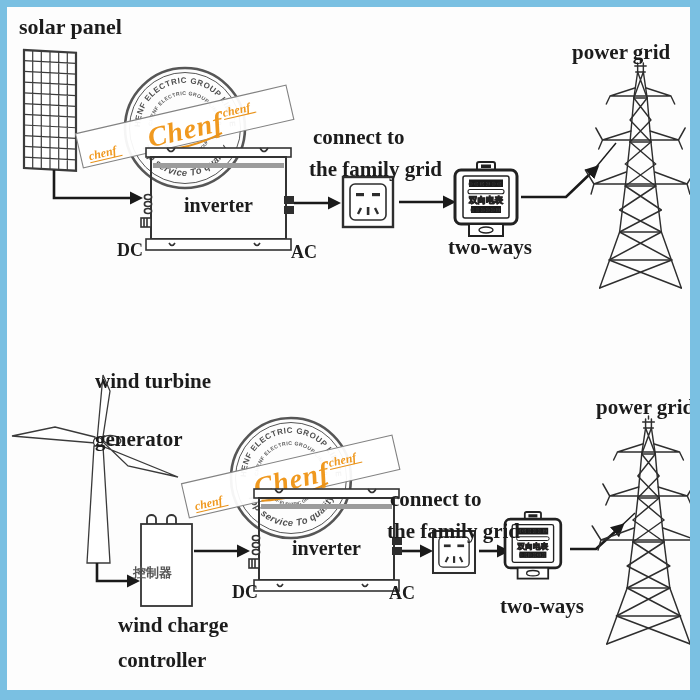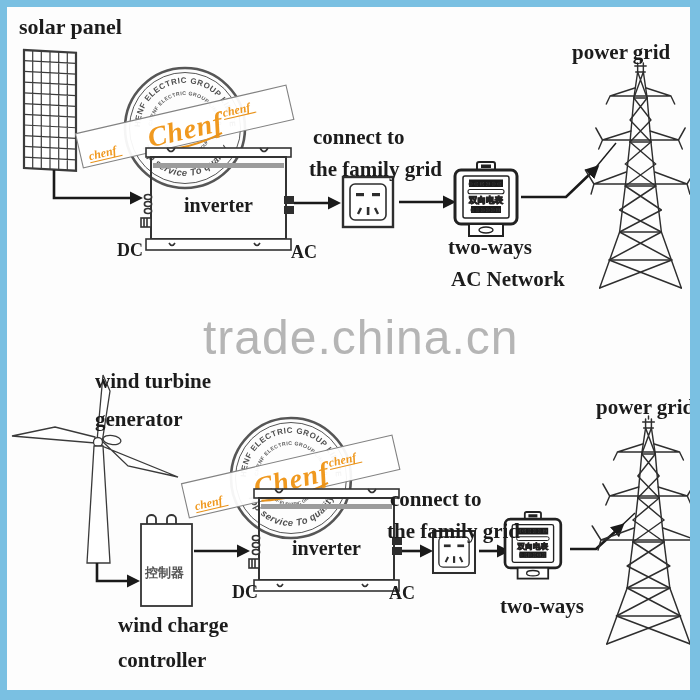--- a/index.html
+++ b/index.html
@@ -163,35 +163,33 @@
     <path d="M479,551 H500" stroke="#1a1a1a" stroke-width="2.6" fill="none" marker-end="url(#arr)"></path>
     <path d="M570,549 H596 L617,530" stroke="#1a1a1a" stroke-width="2.6" fill="none" marker-end="url(#arr)"></path>
     <path d="M617,530 L635,513" stroke="#1a1a1a" stroke-width="1.4" fill="none"></path>
     <use href="#g-socket" transform="translate(433,531) scale(0.84)"></use>
     <use href="#g-meter" transform="translate(505,512) scale(0.9)"></use>
     <use href="#g-tower" transform="translate(600,416) scale(0.97,1)"></use>
     <use href="#g-stamp" transform="translate(221,408)"></use>
     <use href="#g-inverter" transform="translate(259,498)"></use>
   </svg>
 
-  <div id="watermark">trade.china.cn</div>
 
   <div class="lbl" style="left:12px;top:-1px;font-size:22px;">solar panel</div>
   <div class="lbl big center" style="left:144px;top:178px;width:135px;">inverter</div>
   <div class="lbl port" style="left:110px;top:224px;">DC</div>
   <div class="lbl port" style="left:284px;top:226px;">AC</div>
   <div class="lbl" style="left:306px;top:110px;">connect to</div>
   <div class="lbl" style="left:302px;top:142px;">the family grid</div>
   <div class="lbl" style="left:441px;top:220px;">two-ways</div>
-  <div class="lbl" style="left:444px;top:252px;">AC Network</div>
   <div class="lbl" style="left:565px;top:25px;">power grid</div>
 
   <div class="lbl" style="left:88px;top:354px;">wind turbine</div>
-  <div class="lbl" style="left:88px;top:392px;">generator</div>
-  <div class="lbl cjk center" style="left:134px;top:549px;width:47px;">控制器</div>
+  <div class="lbl" style="left:88px;top:412px;">generator</div>
+  <div class="lbl cjk center" style="left:122px;top:549px;width:47px;">控制器</div>
   <div class="lbl" style="left:111px;top:633px;">controller</div>
   <div class="lbl" style="left:111px;top:598px;">wind charge</div>
   <div class="lbl big center" style="left:252px;top:521px;width:135px;">inverter</div>
   <div class="lbl port" style="left:225px;top:566px;">DC</div>
   <div class="lbl port" style="left:382px;top:567px;">AC</div>
   <div class="lbl" style="left:383px;top:472px;">connect to</div>
   <div class="lbl" style="left:380px;top:504px;">the family grid</div>
   <div class="lbl" style="left:493px;top:579px;">two-ways</div>
   <div class="lbl" style="left:589px;top:380px;">power grid</div>
 </div>

